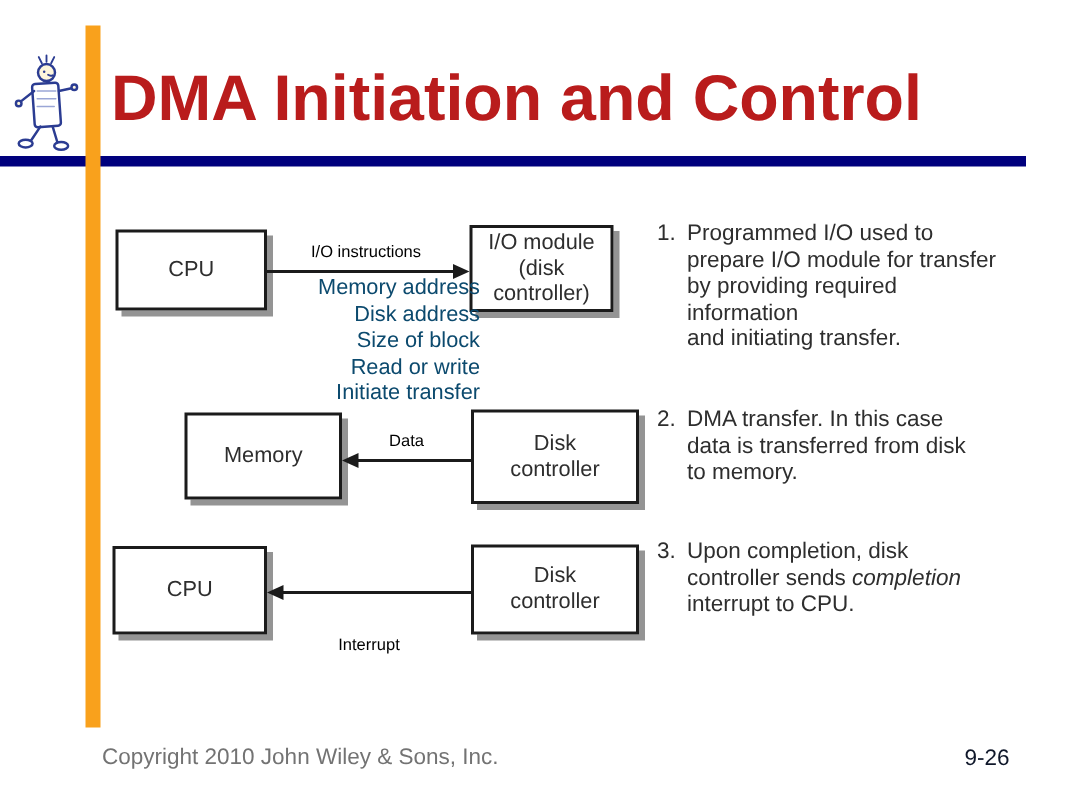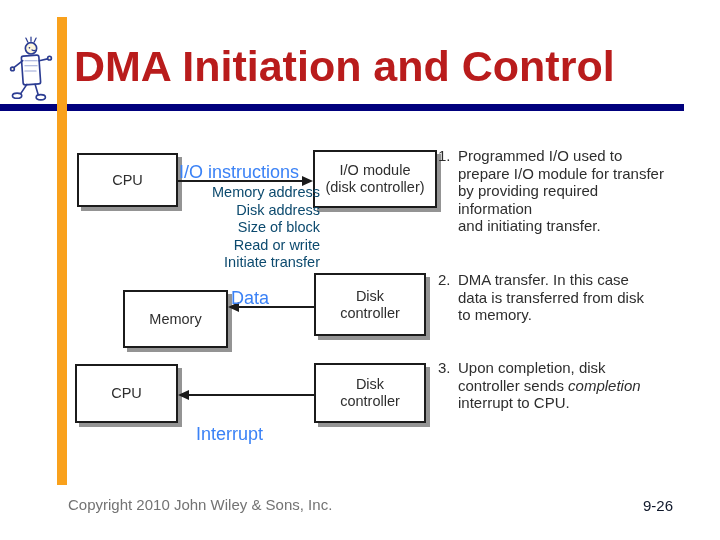--- a/index.html
+++ b/index.html
@@ -20,38 +20,38 @@
   }
 
   
   .dbox{
     position:absolute;background:#ffffff;border:2px solid #1b1b1b;
     box-shadow:4px 4px 0 #949494;box-sizing:border-box;
     display:flex;align-items:center;justify-content:center;text-align:center;
     font-size:14.5px;color:#2e2e2e;line-height:17px;white-space:pre-line;z-index:4;
   }
   .box-r1-left {left:77px; top:153px;width:101px;height:54px;}
-  .box-r1-right{left:313px;top:150px;width:124px;height:58px;}
-  .box-r2-left {left:123px;top:290px;width:105px;height:58px;}
+  .box-r1-right{left:313px;top:150px;width:96px;height:58px;}
+  .box-r2-left {left:123px;top:275px;width:105px;height:58px;}
   .box-r2-right{left:314px;top:273px;width:112px;height:63px;}
   .box-r3-left {left:75px; top:364px;width:103px;height:59px;}
   .box-r3-right{left:314px;top:363px;width:112px;height:60px;}
 
   .aline{position:absolute;height:2px;background:#1b1b1b;z-index:4;}
   .ahead{position:absolute;width:0;height:0;z-index:4;}
   .ahead.right{border-top:5px solid transparent;border-bottom:5px solid transparent;border-left:11px solid #1b1b1b;}
   .ahead.left {border-top:5px solid transparent;border-bottom:5px solid transparent;border-right:11px solid #1b1b1b;}
   .line-r1{left:178px;top:180px;width:126px;}
   .head-r1{left:302px;top:176px;}
   .line-r2{left:238px;top:306px;width:76px;}
   .head-r2{left:228px;top:302px;}
   .line-r3{left:188px;top:394px;width:126px;}
   .head-r3{left:178px;top:390px;}
 
-  .dlabel{position:absolute;font-size:18px;color:#3b82f6;z-index:4;white-space:nowrap;}
+  .dlabel{position:absolute;font-size:11px;color:#000000;text-align:center;z-index:4;white-space:nowrap;}
   .lbl-r1{left:179px;top:162px;width:130px;}
   .params{position:absolute;left:168px;top:184px;width:152px;text-align:right;z-index:4;
           font-size:14.5px;color:#0c4a6e;line-height:17.6px;}
   .params span{display:block;white-space:nowrap;}
   .lbl-r2{left:231px;top:288px;width:80px;}
   .lbl-r3{left:196px;top:376px;width:100px;margin-top:48px;}
 
   
   .note{position:absolute;left:438px;display:flex;z-index:4;
         font-size:15px;color:#2e2e2e;line-height:17.5px;}

